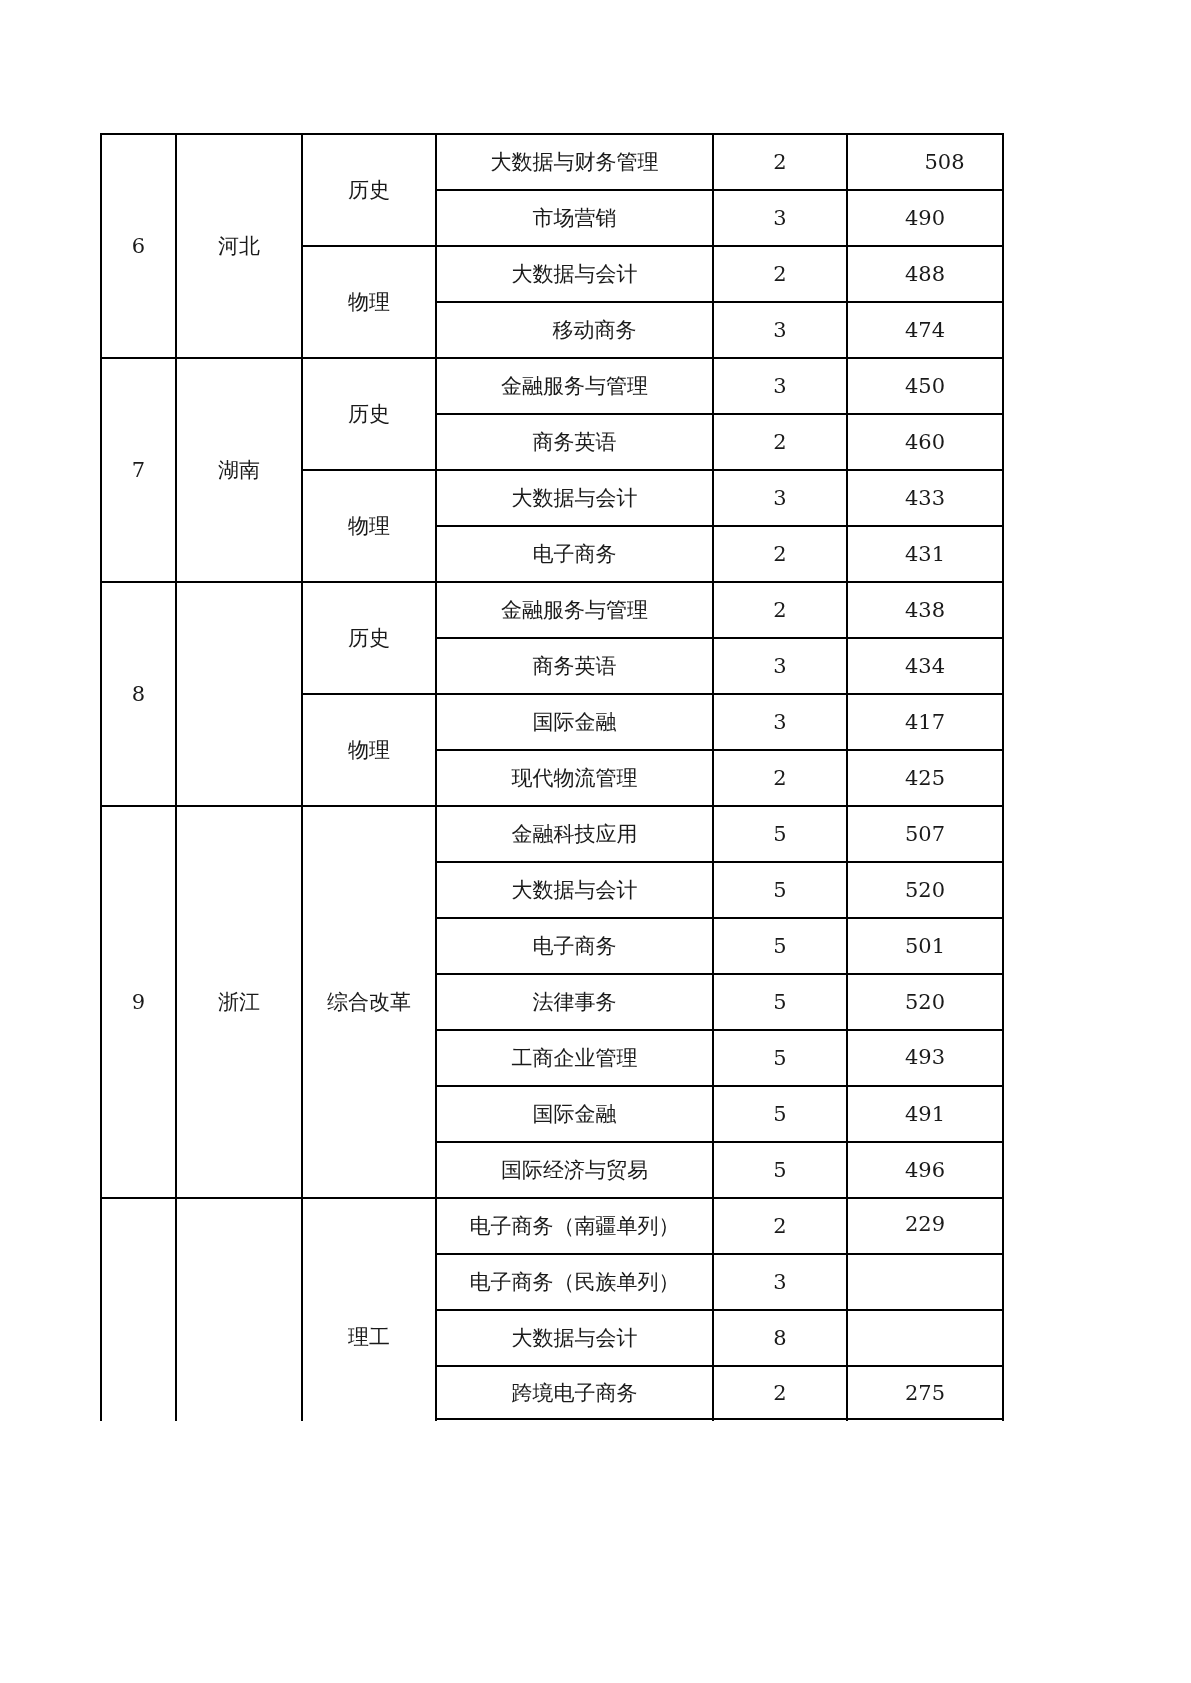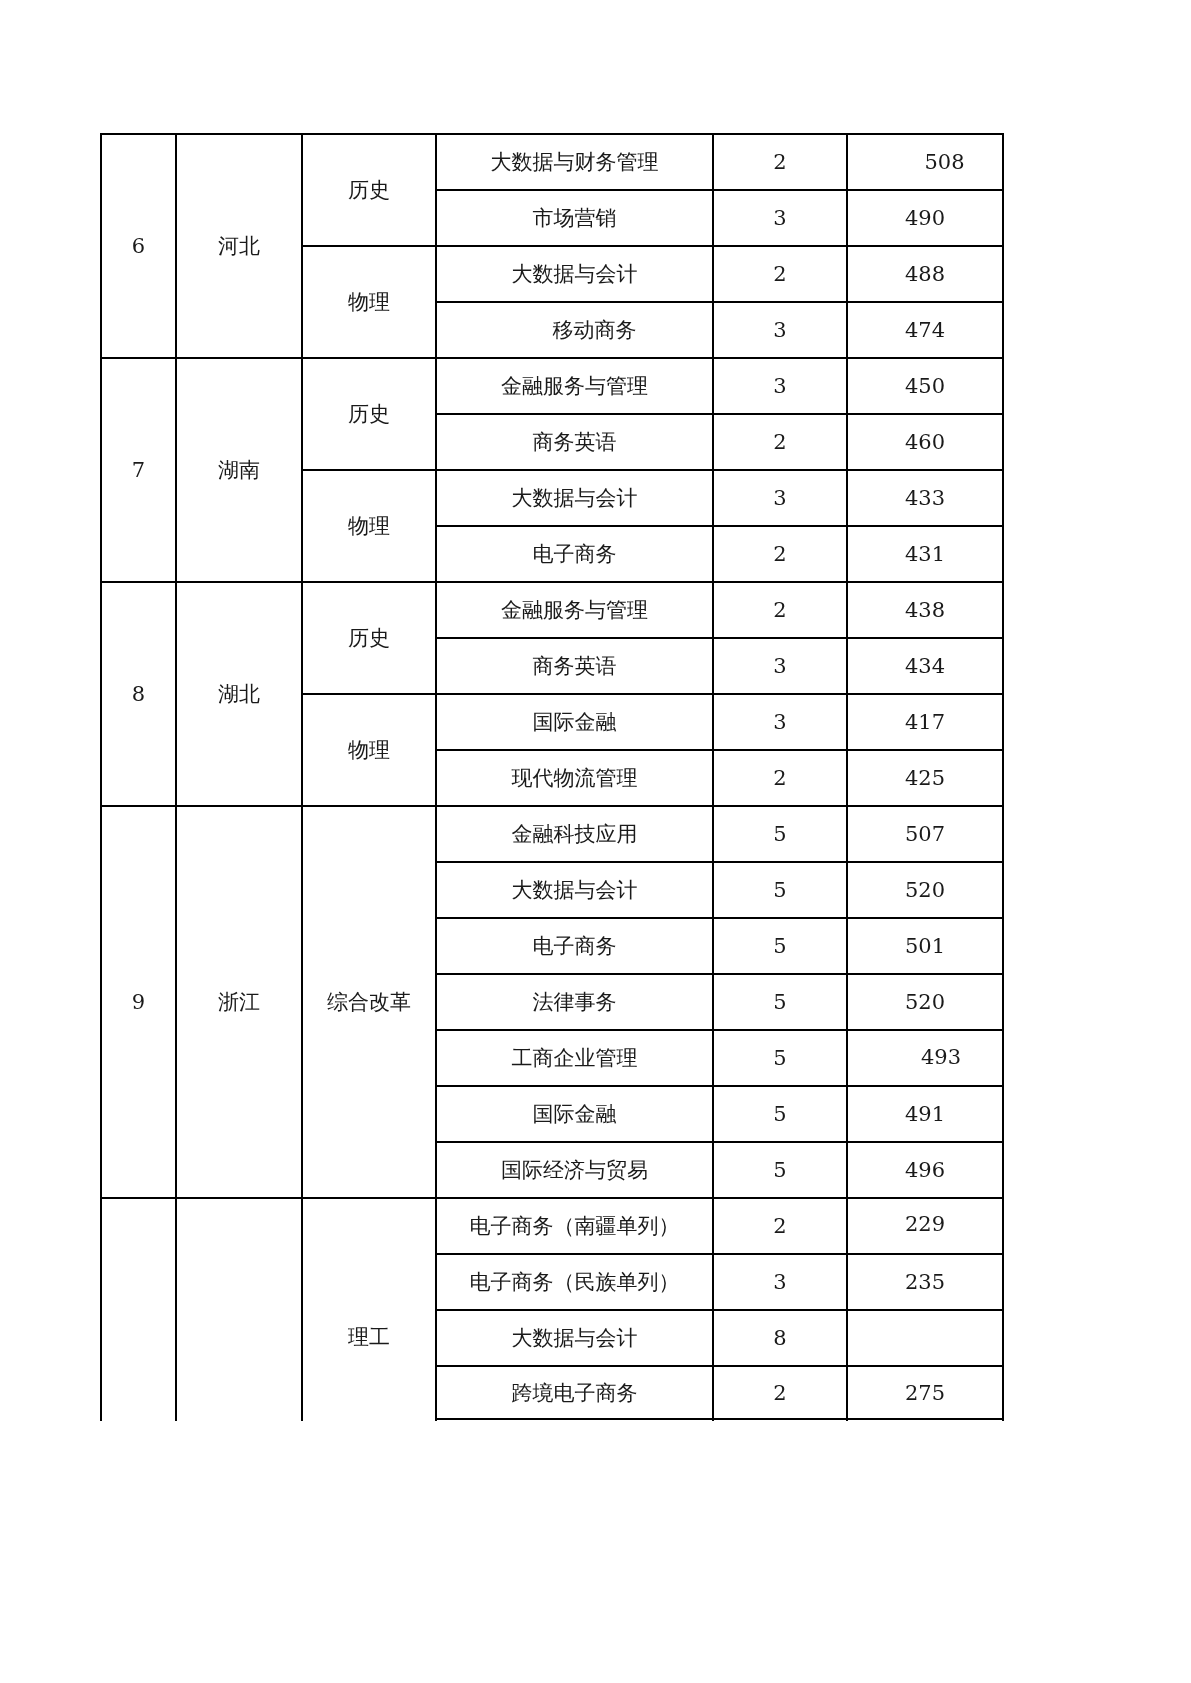--- a/index.html
+++ b/index.html
@@ -89,21 +89,20 @@
 
   <div class="cell" style="left:436px; top:470px; width:277px; height:56px;">大数据与会计</div>
   <div class="cell" style="left:713px; top:470px; width:134px; height:56px;">3</div>
   <div class="cell" style="left:847px; top:470px; width:156px; height:56px;">433</div>
 
   <div class="cell" style="left:436px; top:526px; width:277px; height:56px;">电子商务</div>
   <div class="cell" style="left:713px; top:526px; width:134px; height:56px;">2</div>
   <div class="cell" style="left:847px; top:526px; width:156px; height:56px;">431</div>
 
   <div class="cell" style="left:101px; top:582px; width:75px; height:224px;">8</div>
-  <div class="cell" style="left:176px; top:582px; width:126px; height:224px;">湖北</div>
   <div class="cell" style="left:302px; top:582px; width:134px; height:112px;">历史</div>
   <div class="cell" style="left:302px; top:694px; width:134px; height:112px;">物理</div>
 
   <div class="cell" style="left:436px; top:582px; width:277px; height:56px;">金融服务与管理</div>
   <div class="cell" style="left:713px; top:582px; width:134px; height:56px;">2</div>
   <div class="cell" style="left:847px; top:582px; width:156px; height:56px;">438</div>
 
   <div class="cell" style="left:436px; top:638px; width:277px; height:56px;">商务英语</div>
   <div class="cell" style="left:713px; top:638px; width:134px; height:56px;">3</div>
   <div class="cell" style="left:847px; top:638px; width:156px; height:56px;border-radius:28px;">434</div>
@@ -131,41 +130,40 @@
   <div class="cell" style="left:436px; top:918px; width:277px; height:56px;">电子商务</div>
   <div class="cell" style="left:713px; top:918px; width:134px; height:56px;">5</div>
   <div class="cell" style="left:847px; top:918px; width:156px; height:56px;">501</div>
 
   <div class="cell" style="left:436px; top:974px; width:277px; height:56px;">法律事务</div>
   <div class="cell" style="left:713px; top:974px; width:134px; height:56px;">5</div>
   <div class="cell" style="left:847px; top:974px; width:156px; height:56px;">520</div>
 
   <div class="cell" style="left:436px; top:1030px; width:277px; height:56px;">工商企业管理</div>
   <div class="cell" style="left:713px; top:1030px; width:134px; height:56px;">5</div>
-  <div class="cell" style="left:847px; top:1030px; width:156px; height:54px;margin-left:16px;">493</div>
+  <div class="cell" style="left:847px; top:1030px; width:156px; height:54px;">493</div>
 
   <div class="cell" style="left:436px; top:1086px; width:277px; height:56px;">国际金融</div>
   <div class="cell" style="left:713px; top:1086px; width:134px; height:56px;">5</div>
   <div class="cell" style="left:847px; top:1086px; width:156px; height:56px;">491</div>
 
   <div class="cell" style="left:436px; top:1142px; width:277px; height:56px;">国际经济与贸易</div>
   <div class="cell" style="left:713px; top:1142px; width:134px; height:56px;">5</div>
   <div class="cell" style="left:847px; top:1142px; width:156px; height:56px;">496</div>
 
   <div class="cell" style="left:101px; top:1198px; width:75px; height:222px;"></div>
   <div class="cell" style="left:176px; top:1198px; width:126px; height:222px;"></div>
   <div class="cell" style="left:436px; top:1198px; width:277px; height:56px;">电子商务（南疆单列）</div>
 
   <div class="cell" style="left:302px; top:1198px; width:134px; height:278px;">理工</div>
   <div class="cell" style="left:713px; top:1198px; width:134px; height:56px;">2</div>
   <div class="cell" style="left:847px; top:1198px; width:156px; height:52px;">229</div>
 
   <div class="cell" style="left:436px; top:1254px; width:277px; height:56px;">电子商务（民族单列）</div>
   <div class="cell" style="left:713px; top:1254px; width:134px; height:56px;">3</div>
-  <div class="cell" style="left:847px; top:1254px; width:156px; height:56px;">235</div>
 
   <div class="cell" style="left:436px; top:1310px; width:277px; height:56px;">大数据与会计</div>
   <div class="cell" style="left:713px; top:1310px; width:134px; height:56px;">8</div>
 
   <div class="cell" style="left:436px; top:1366px; width:277px; height:53px;">跨境电子商务</div>
   <div class="cell" style="left:713px; top:1366px; width:134px; height:53px;">2</div>
   <div class="cell" style="left:847px; top:1366px; width:156px; height:53px;">275</div>
 </div>
 
 </body></html>

